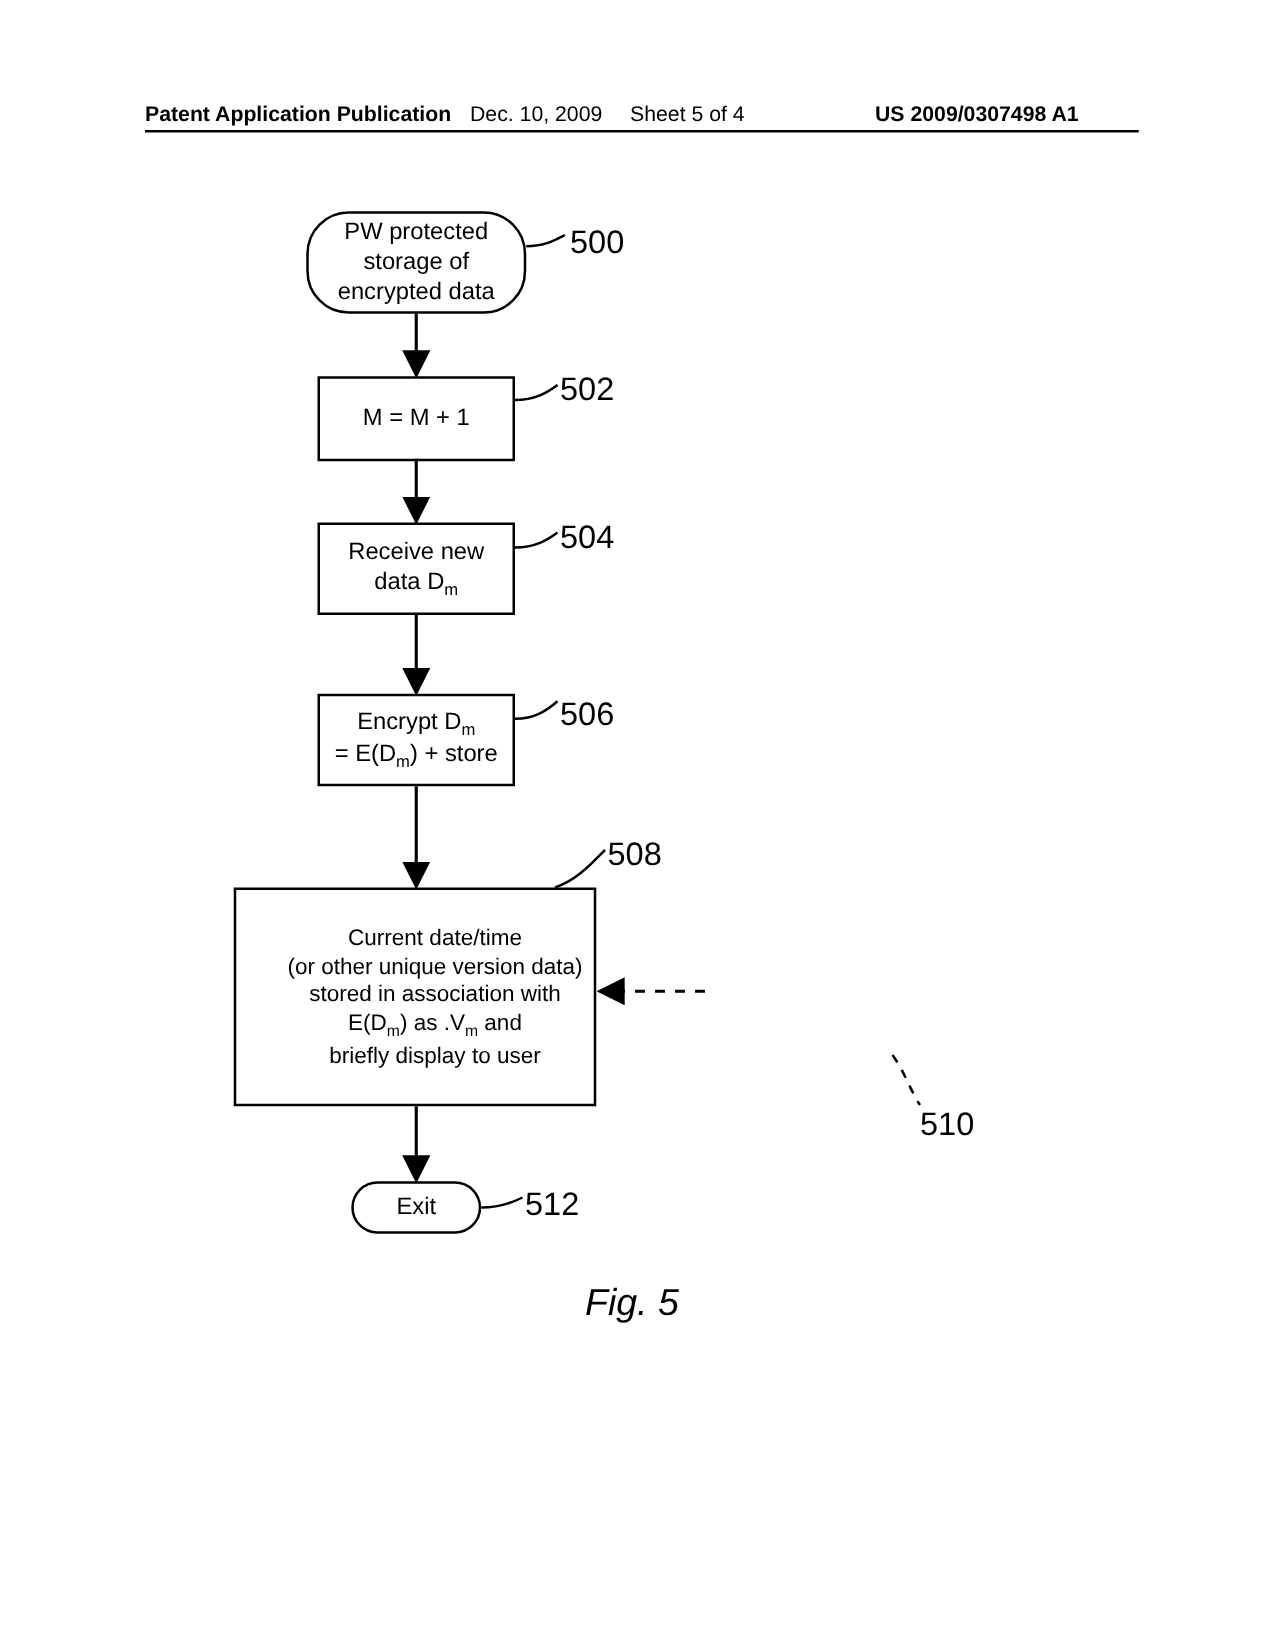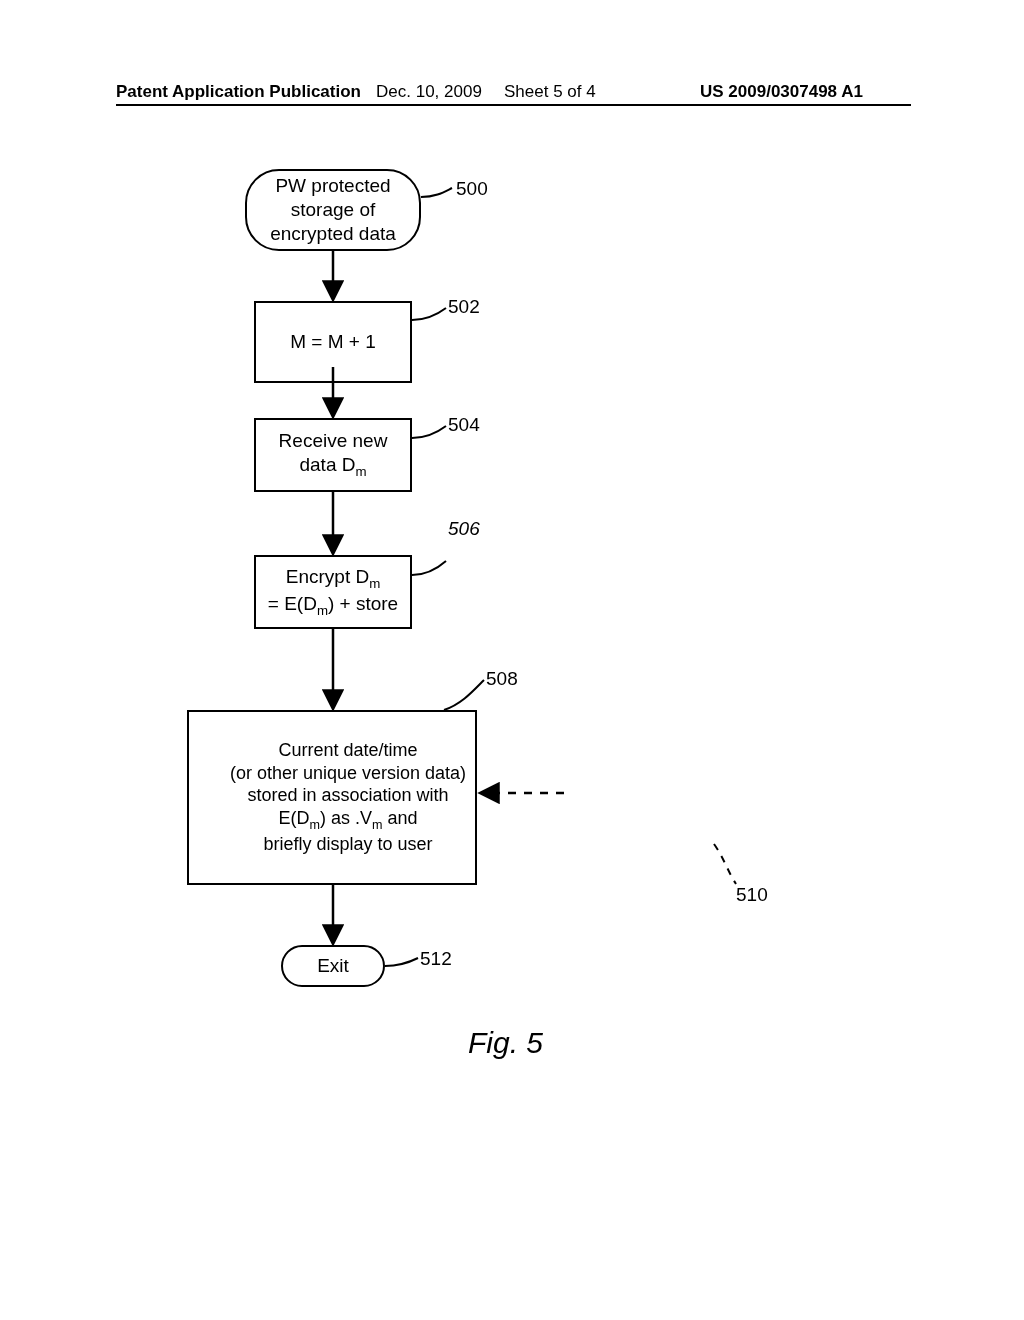--- a/index.html
+++ b/index.html
@@ -56,21 +56,21 @@
   .process {
     border: 2.5px solid #000;
   }
   .dashed {
     border: 2.5px dashed #000;
   }
   .sub { font-size: 0.7em; vertical-align: sub; }
 
   .label {
     position: absolute;
-    font-size: 19px;
+    font-size: 26px;
   }
 
   .figcap {
     position: absolute;
     font-style: italic;
     font-size: 30px;
     font-family: Arial, sans-serif;
     margin-left: 24px;
   }
 
@@ -93,21 +93,21 @@
 <div class="header-line"></div>
 
 <div class="canvas">
 
   <div class="node terminator" style="left:245px; top:169px; width:176px; height:82px;">
     <span>PW protected</span>
     <span>storage of</span>
     <span>encrypted data</span>
   </div>
 
-  <div class="node process" style="left:254px; top:301px; width:158px; height:82px;">
+  <div class="node process" style="left:254px; top:301px; width:158px; height:68px;">
     <span>M = M + 1</span>
   </div>
 
   <div class="node process" style="left:254px; top:555px; width:158px; height:74px;">
     <span>
       <span>Encrypt D</span><span class="sub">m</span>
     </span>
     <span>
       <span>= E(D</span><span class="sub">m</span><span>) + store</span>
     </span>
@@ -131,21 +131,21 @@
   </div>
 
 
   <div class="node terminator" style="left:281px; top:945px; width:104px; height:42px;">
     <span>Exit</span>
   </div>
 
   <span class="label" style="left:456px; top:178px;">500</span>
   <span class="label" style="left:448px; top:296px;">502</span>
   <span class="label" style="left:448px; top:414px;text-align:center;">504</span>
-  <span class="label" style="left:448px; top:518px;font-style:italic;">506</span>
+  <span class="label" style="left:448px; top:556px;">506</span>
   <span class="label" style="left:486px; top:668px;">508</span>
   <span class="label" style="left:736px; top:884px;">510</span>
   <span class="label" style="left:420px; top:948px;">512</span>
 
   <span class="figcap" style="left:444px; top:1026px;">Fig. 5</span>
 
   <svg class="overlay">
     <defs>
       <marker id="arrow" viewBox="0 0 12 12" refX="10" refY="6" markerWidth="9" markerHeight="9" orient="auto-start-reverse">
         <path d="M0,0 L12,6 L0,12 Z" fill="#000"></path>

